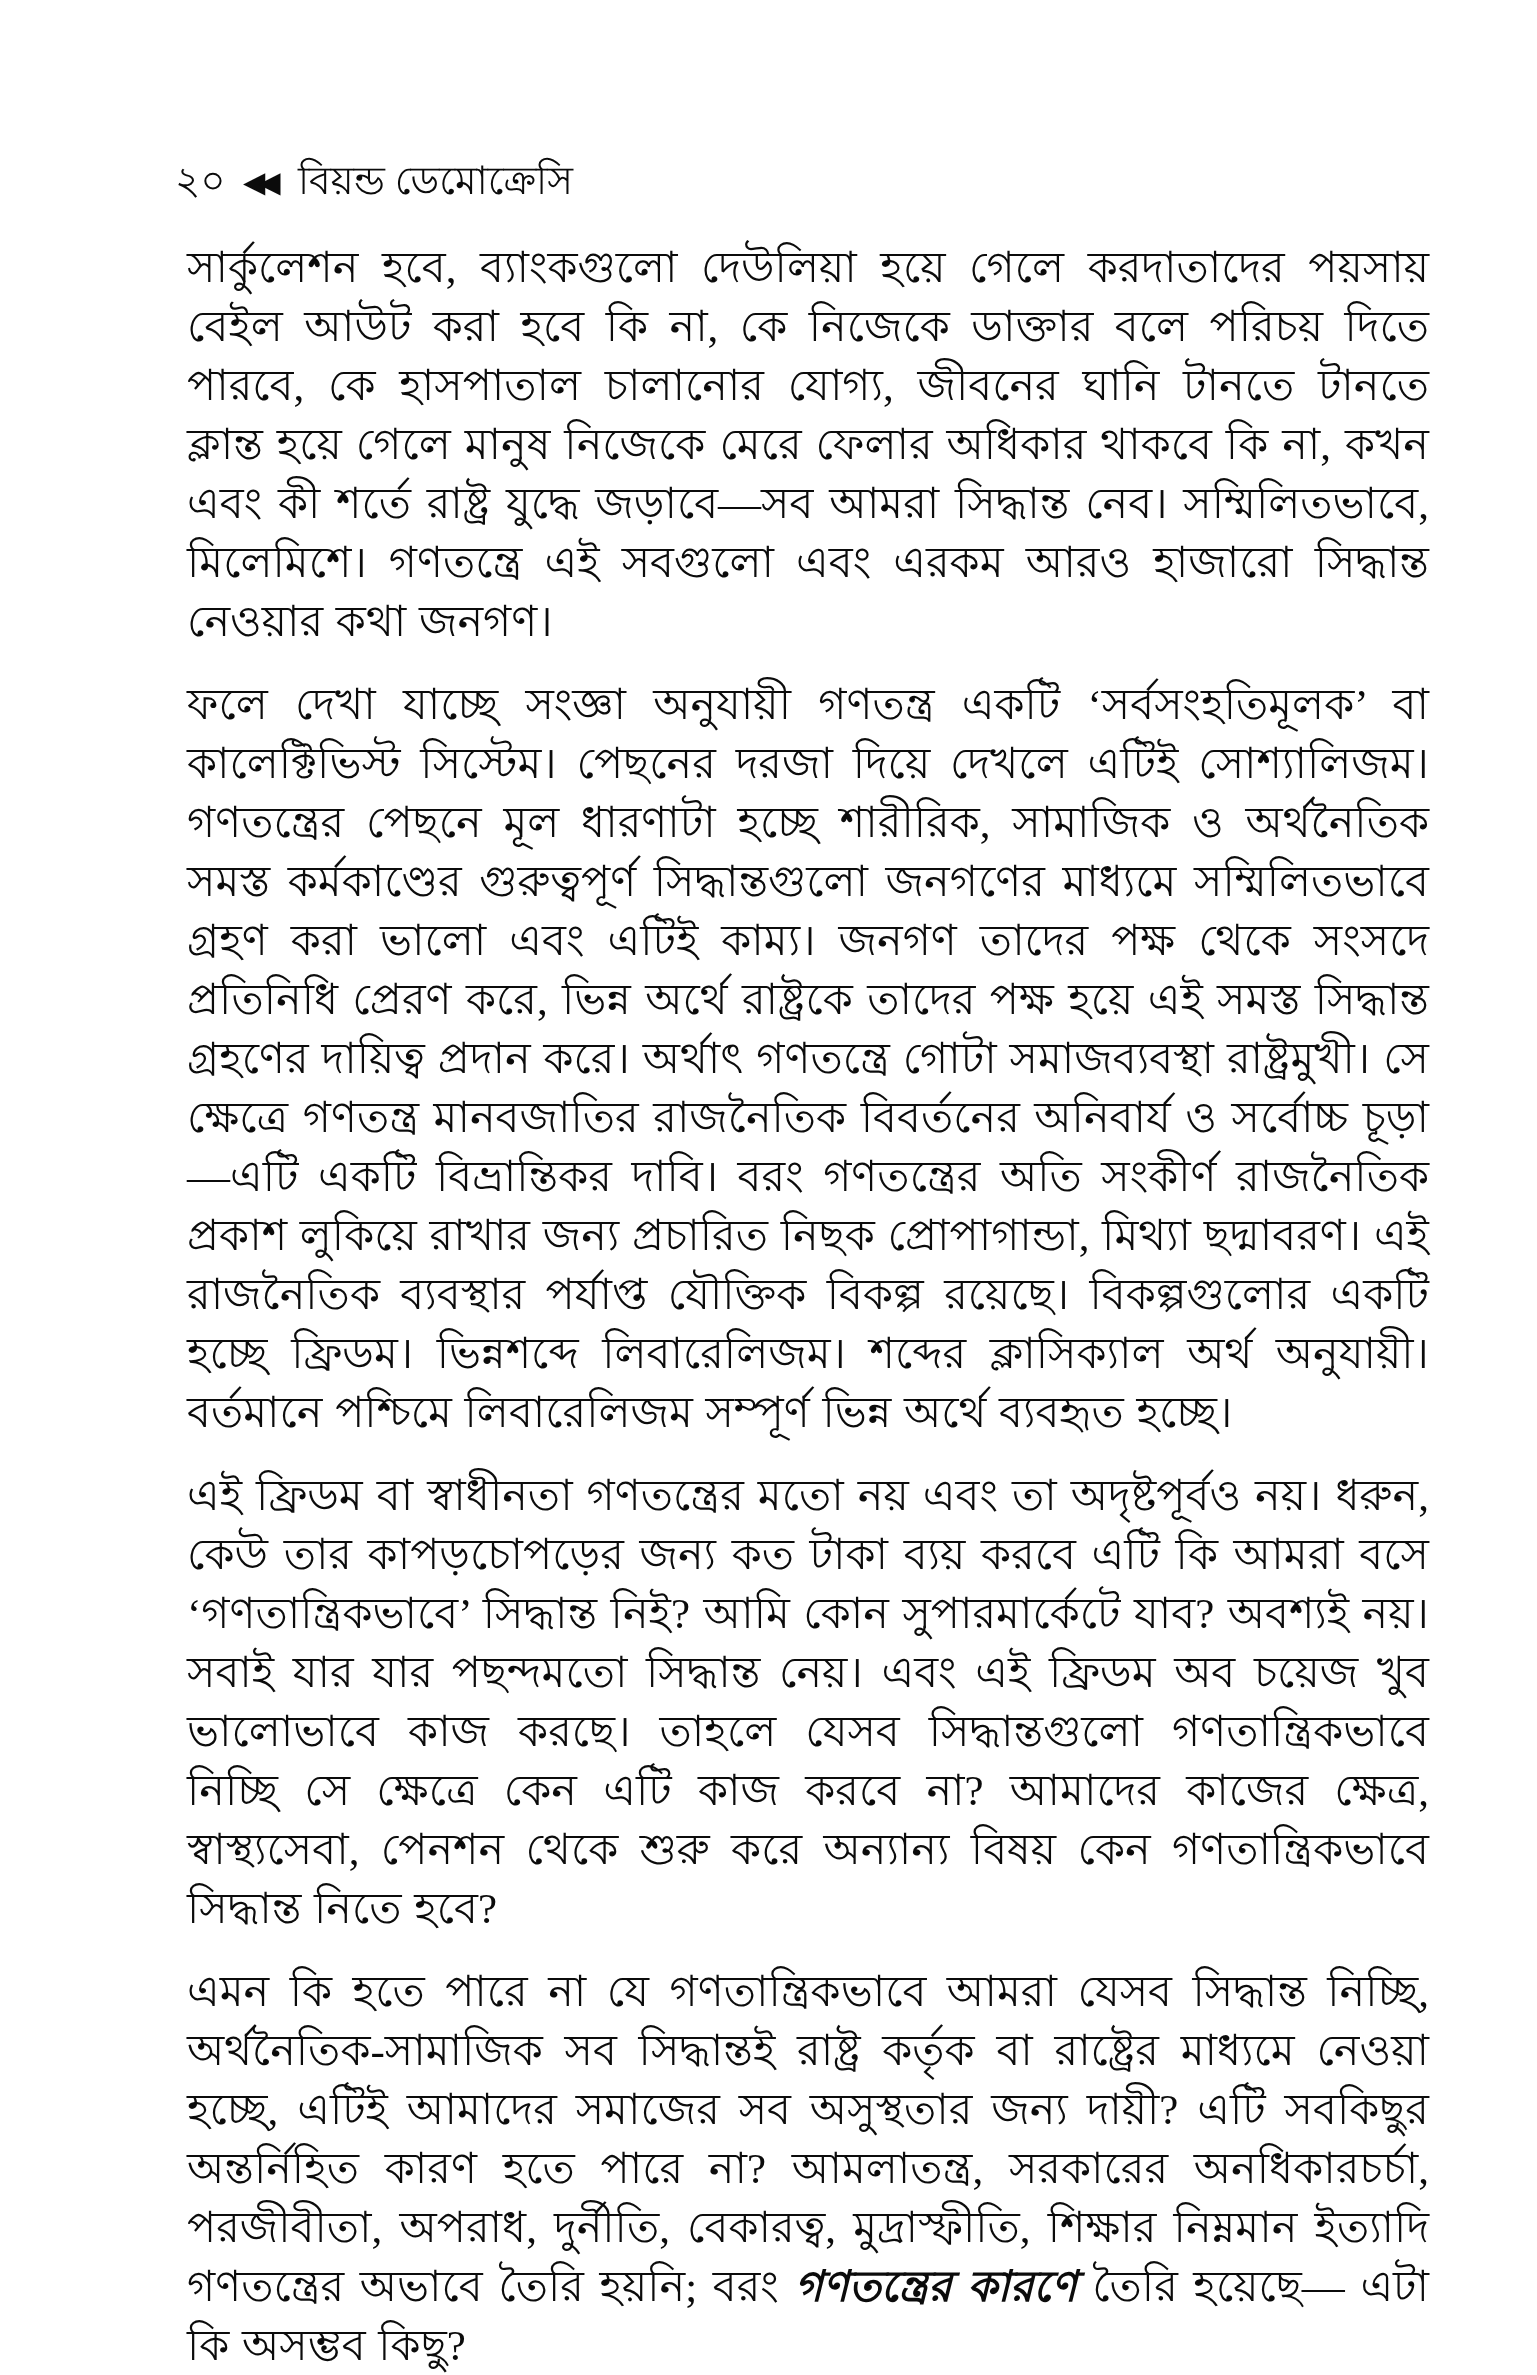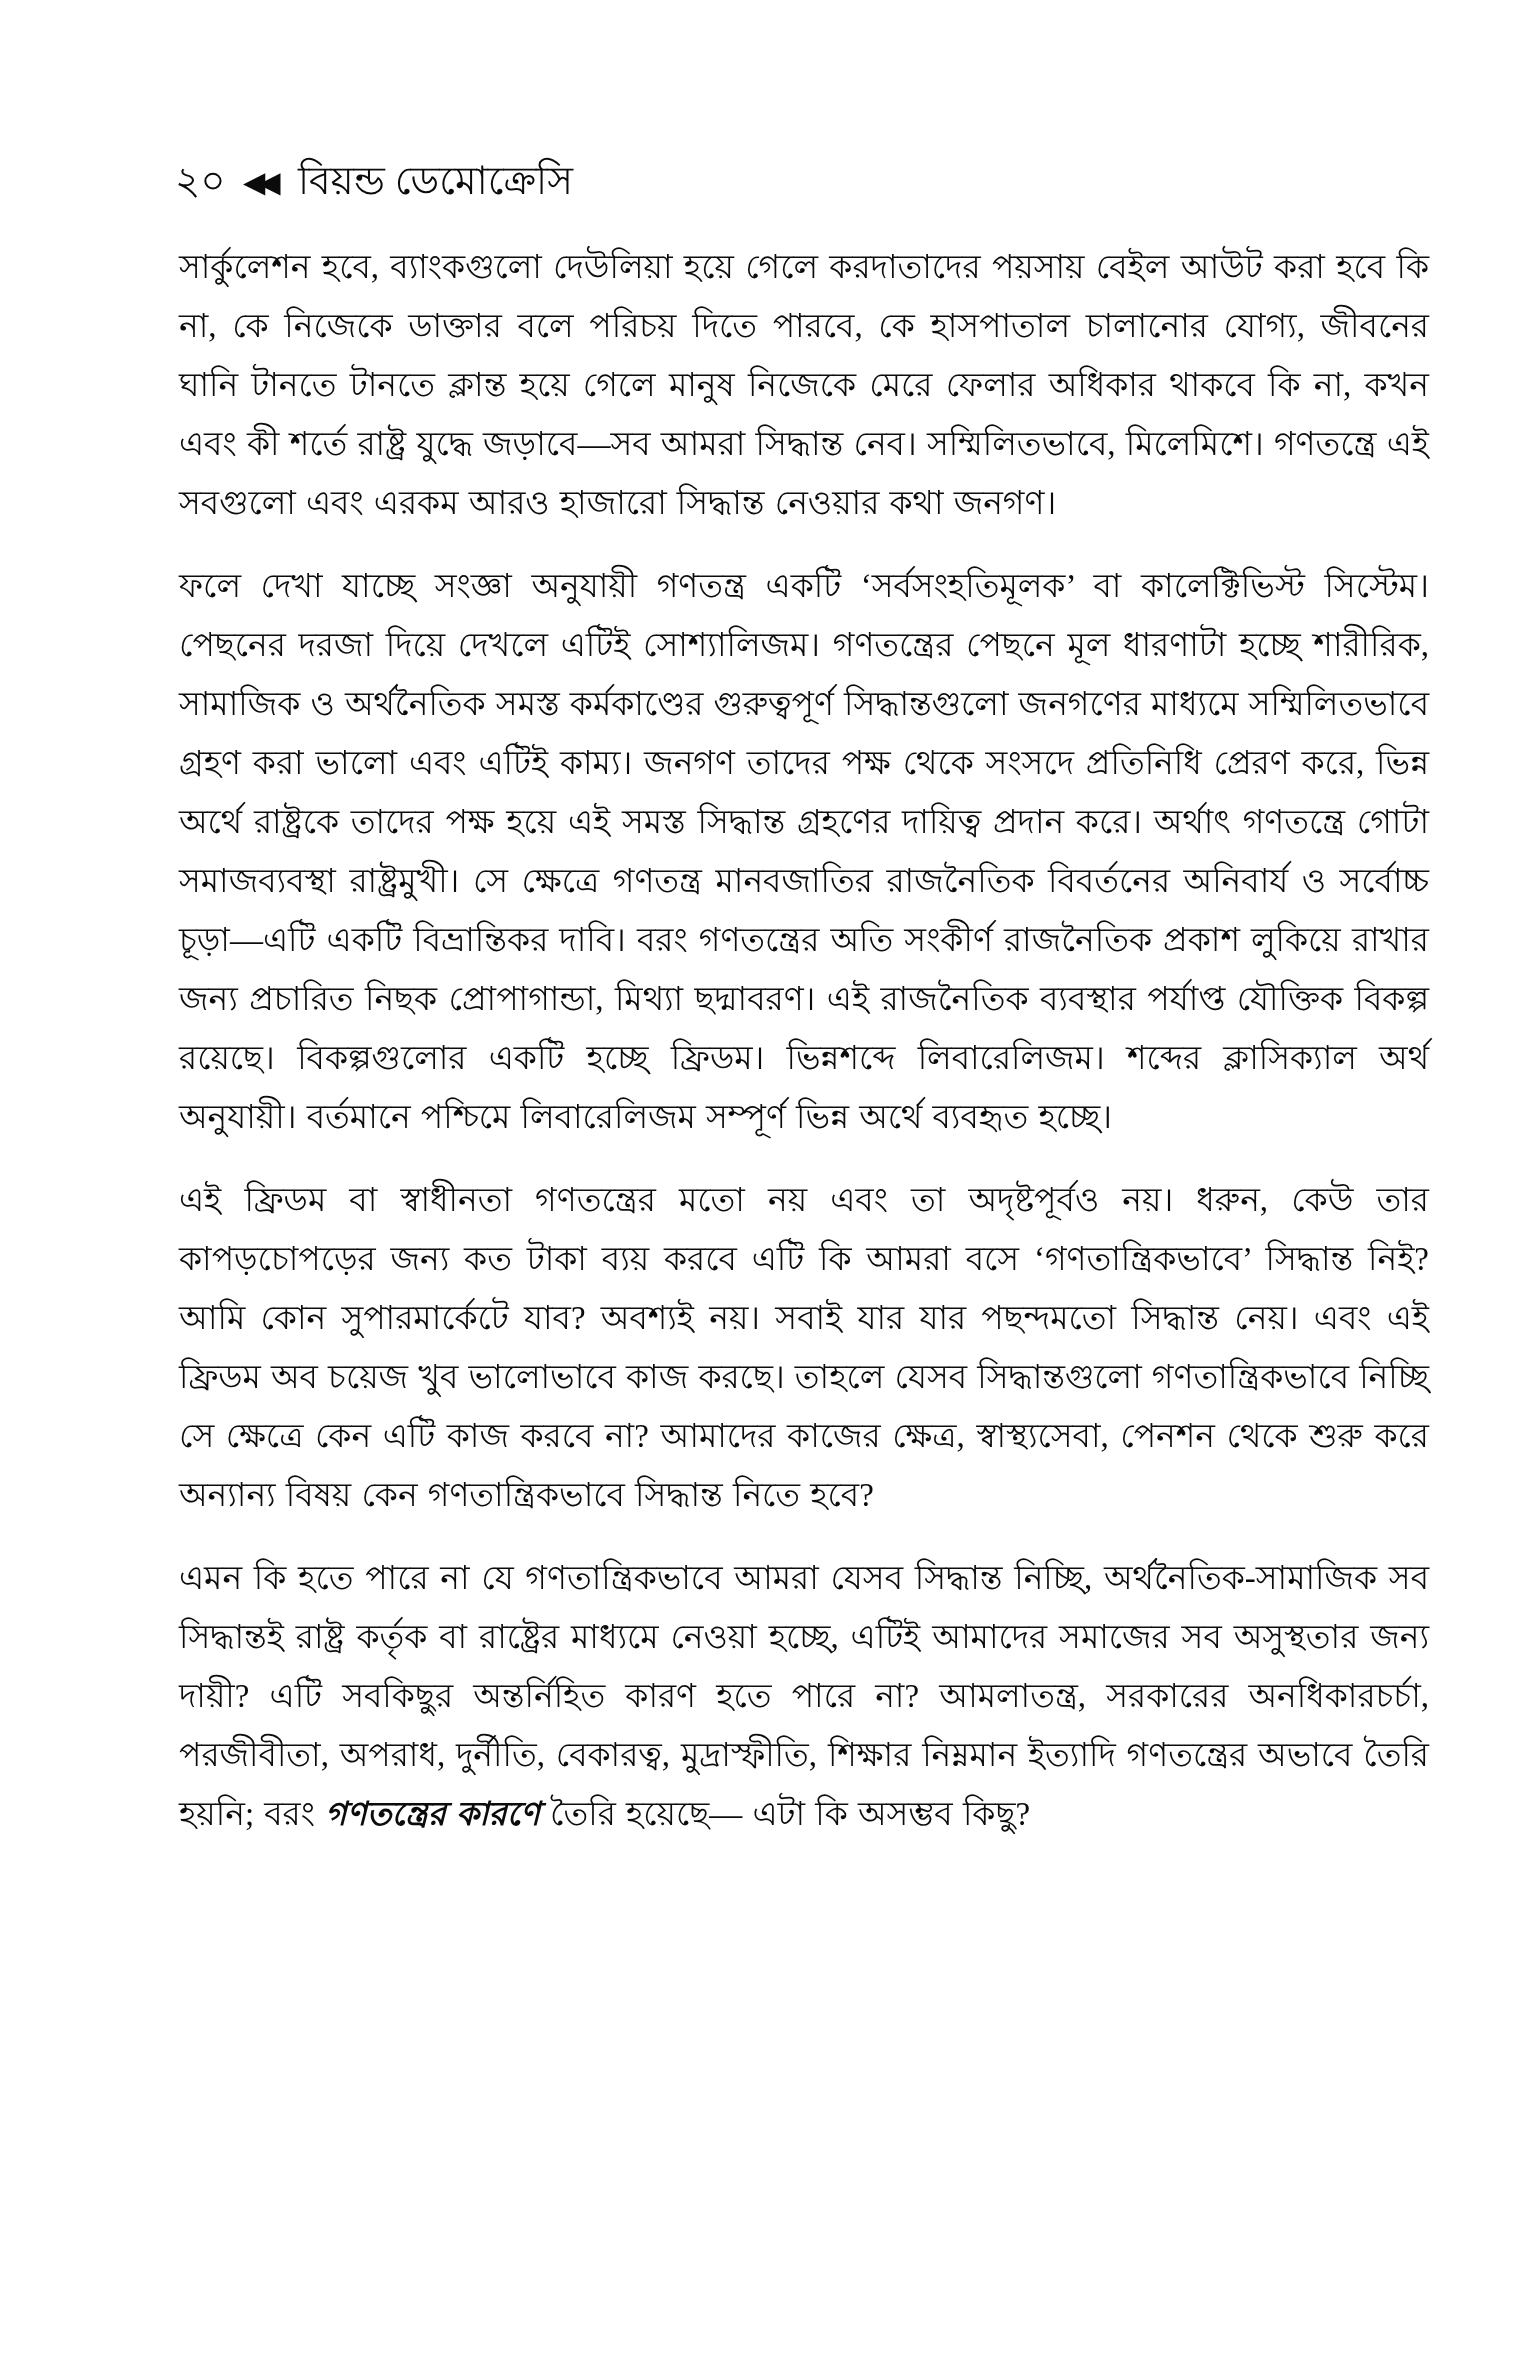--- a/index.html
+++ b/index.html
@@ -31,25 +31,25 @@
     white-space: nowrap;
   }
   .running-head .icon {
     font-size: 29px;
     letter-spacing: -0.24em;
     padding-right: 0.24em;
     position: relative;
     top: -1.9px;
   }
   .body-text p {
-    font-size: 33px;
+    font-size: 43px;
     line-height: 59px;
     text-align: justify;
     text-justify: inter-word;
-    margin: 0 0 24px 4px;
+    margin: 0 0 24px 12px;
     word-spacing: 1.9px;
   }
   .body-text p:last-child {
     margin-bottom: 0;
   }
   .bold {
     font-weight: bold;
     font-style: italic;
   }
 </style>

